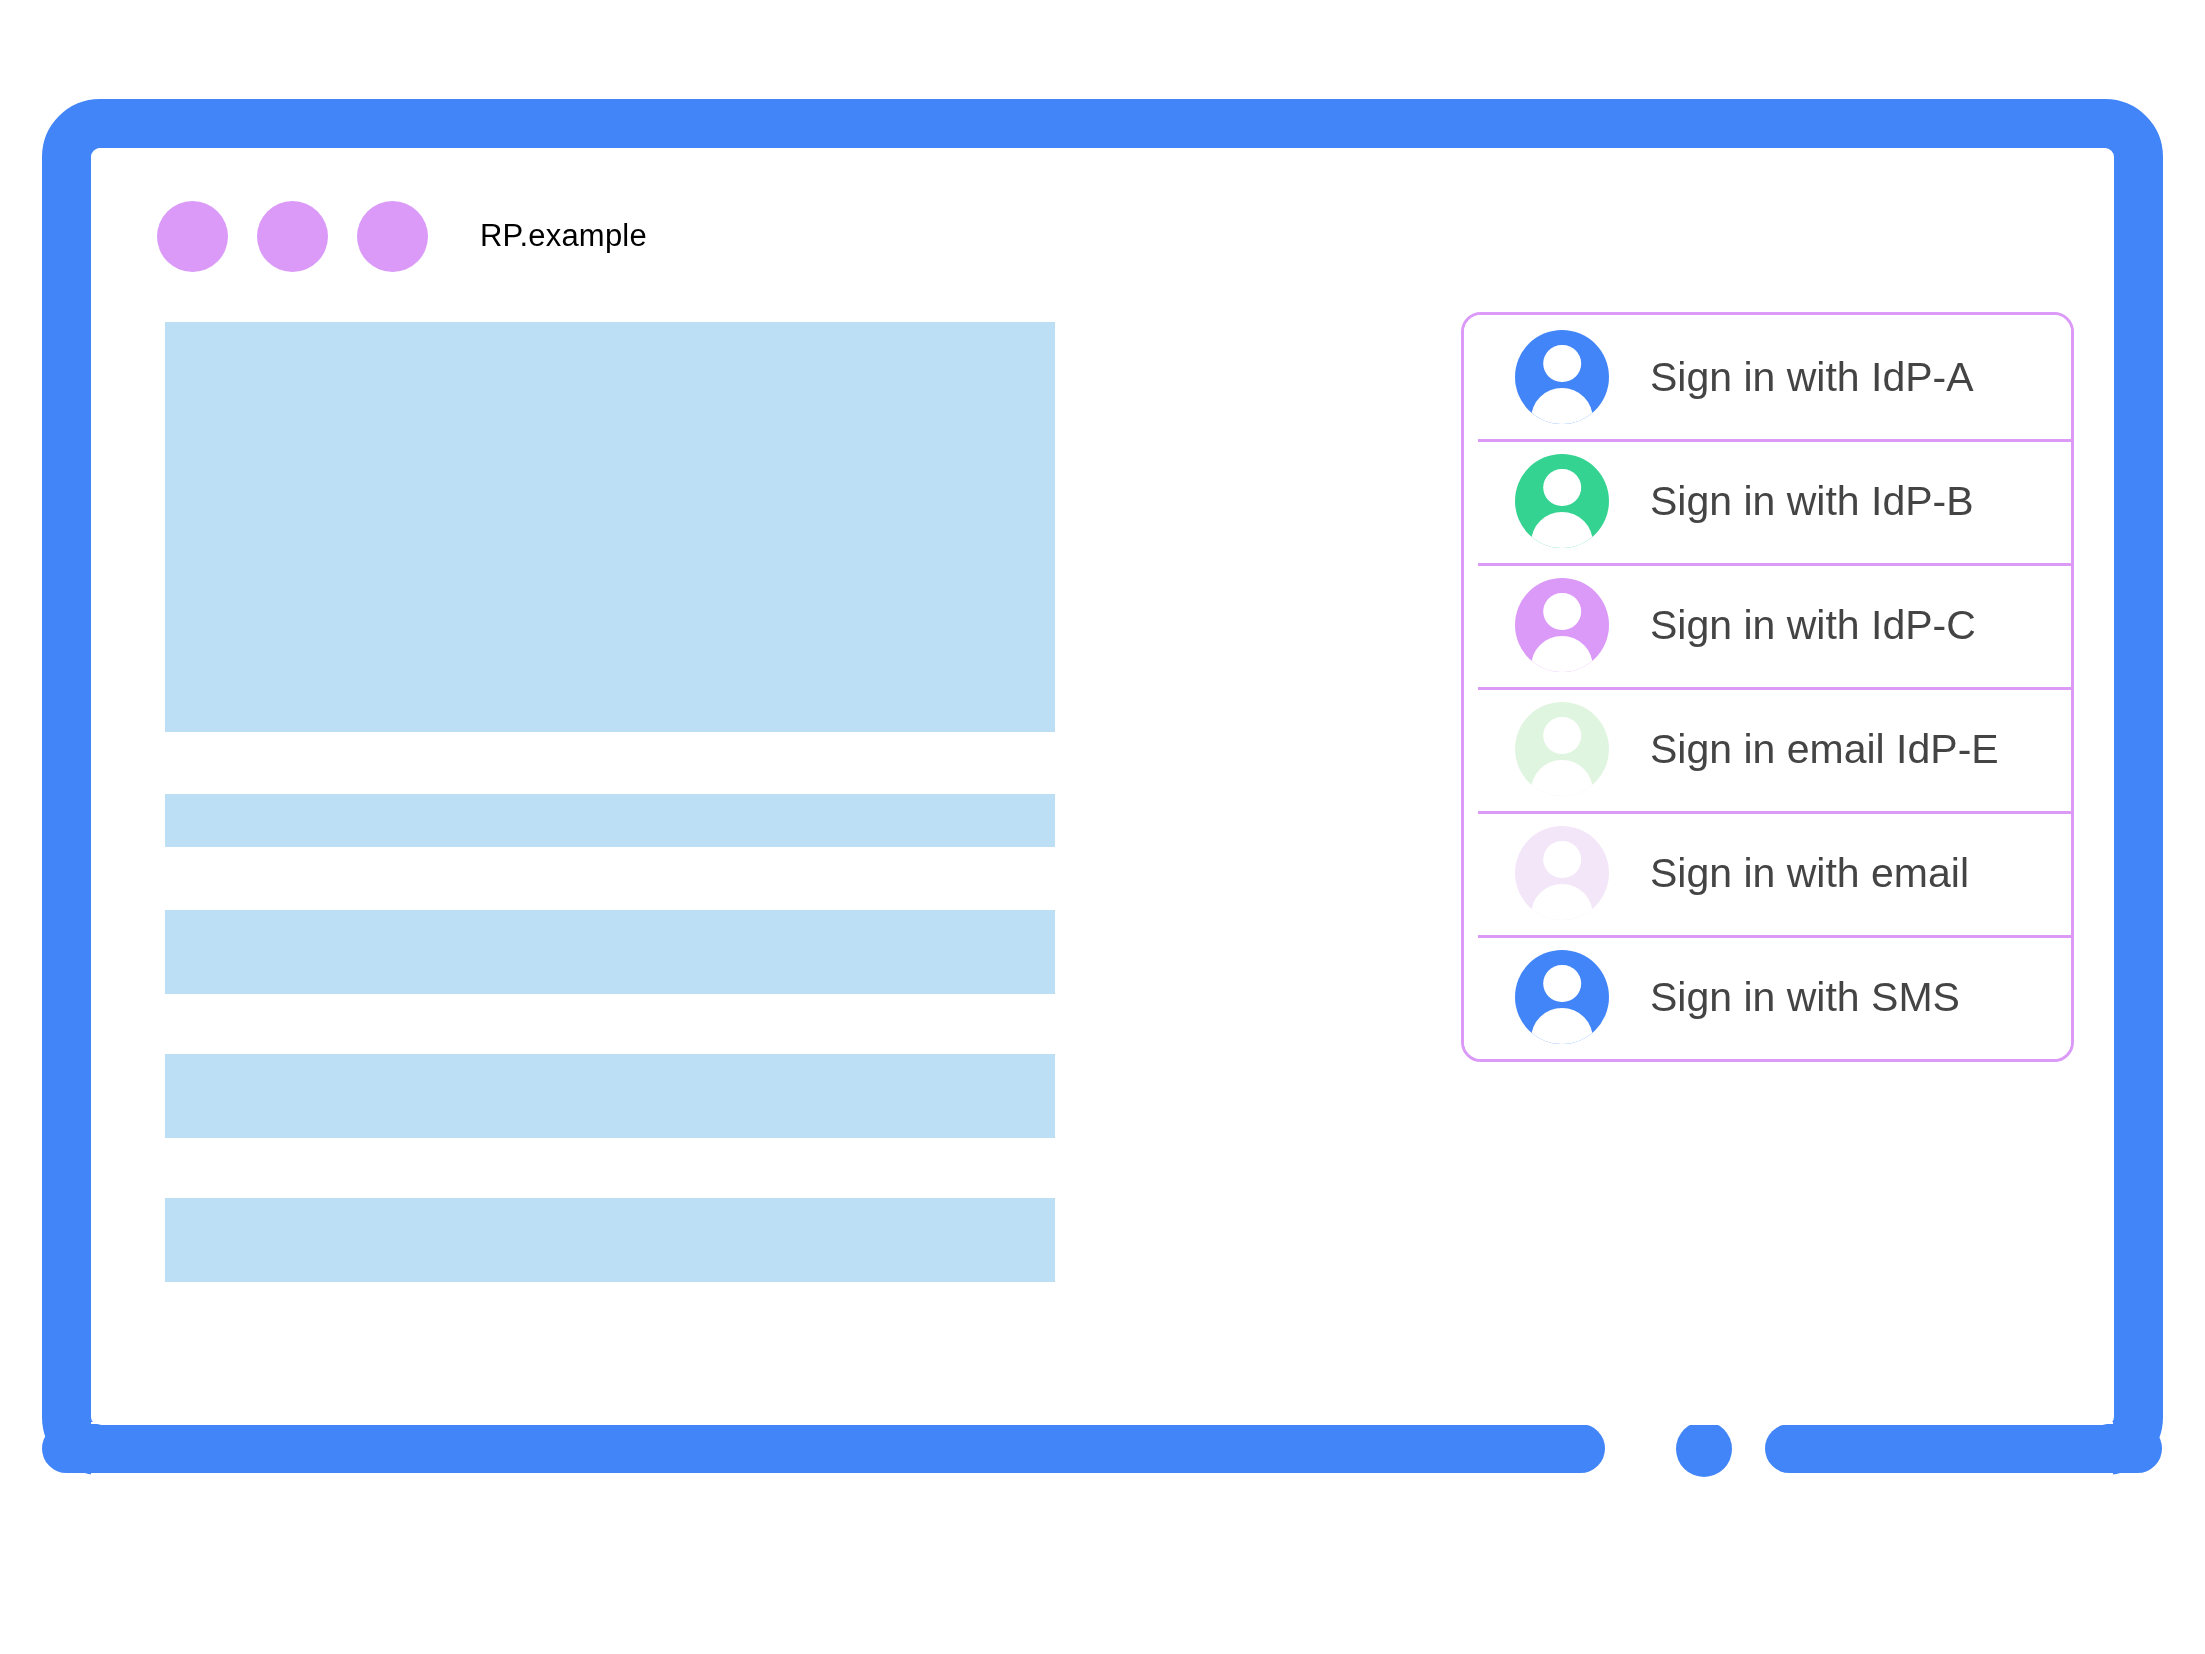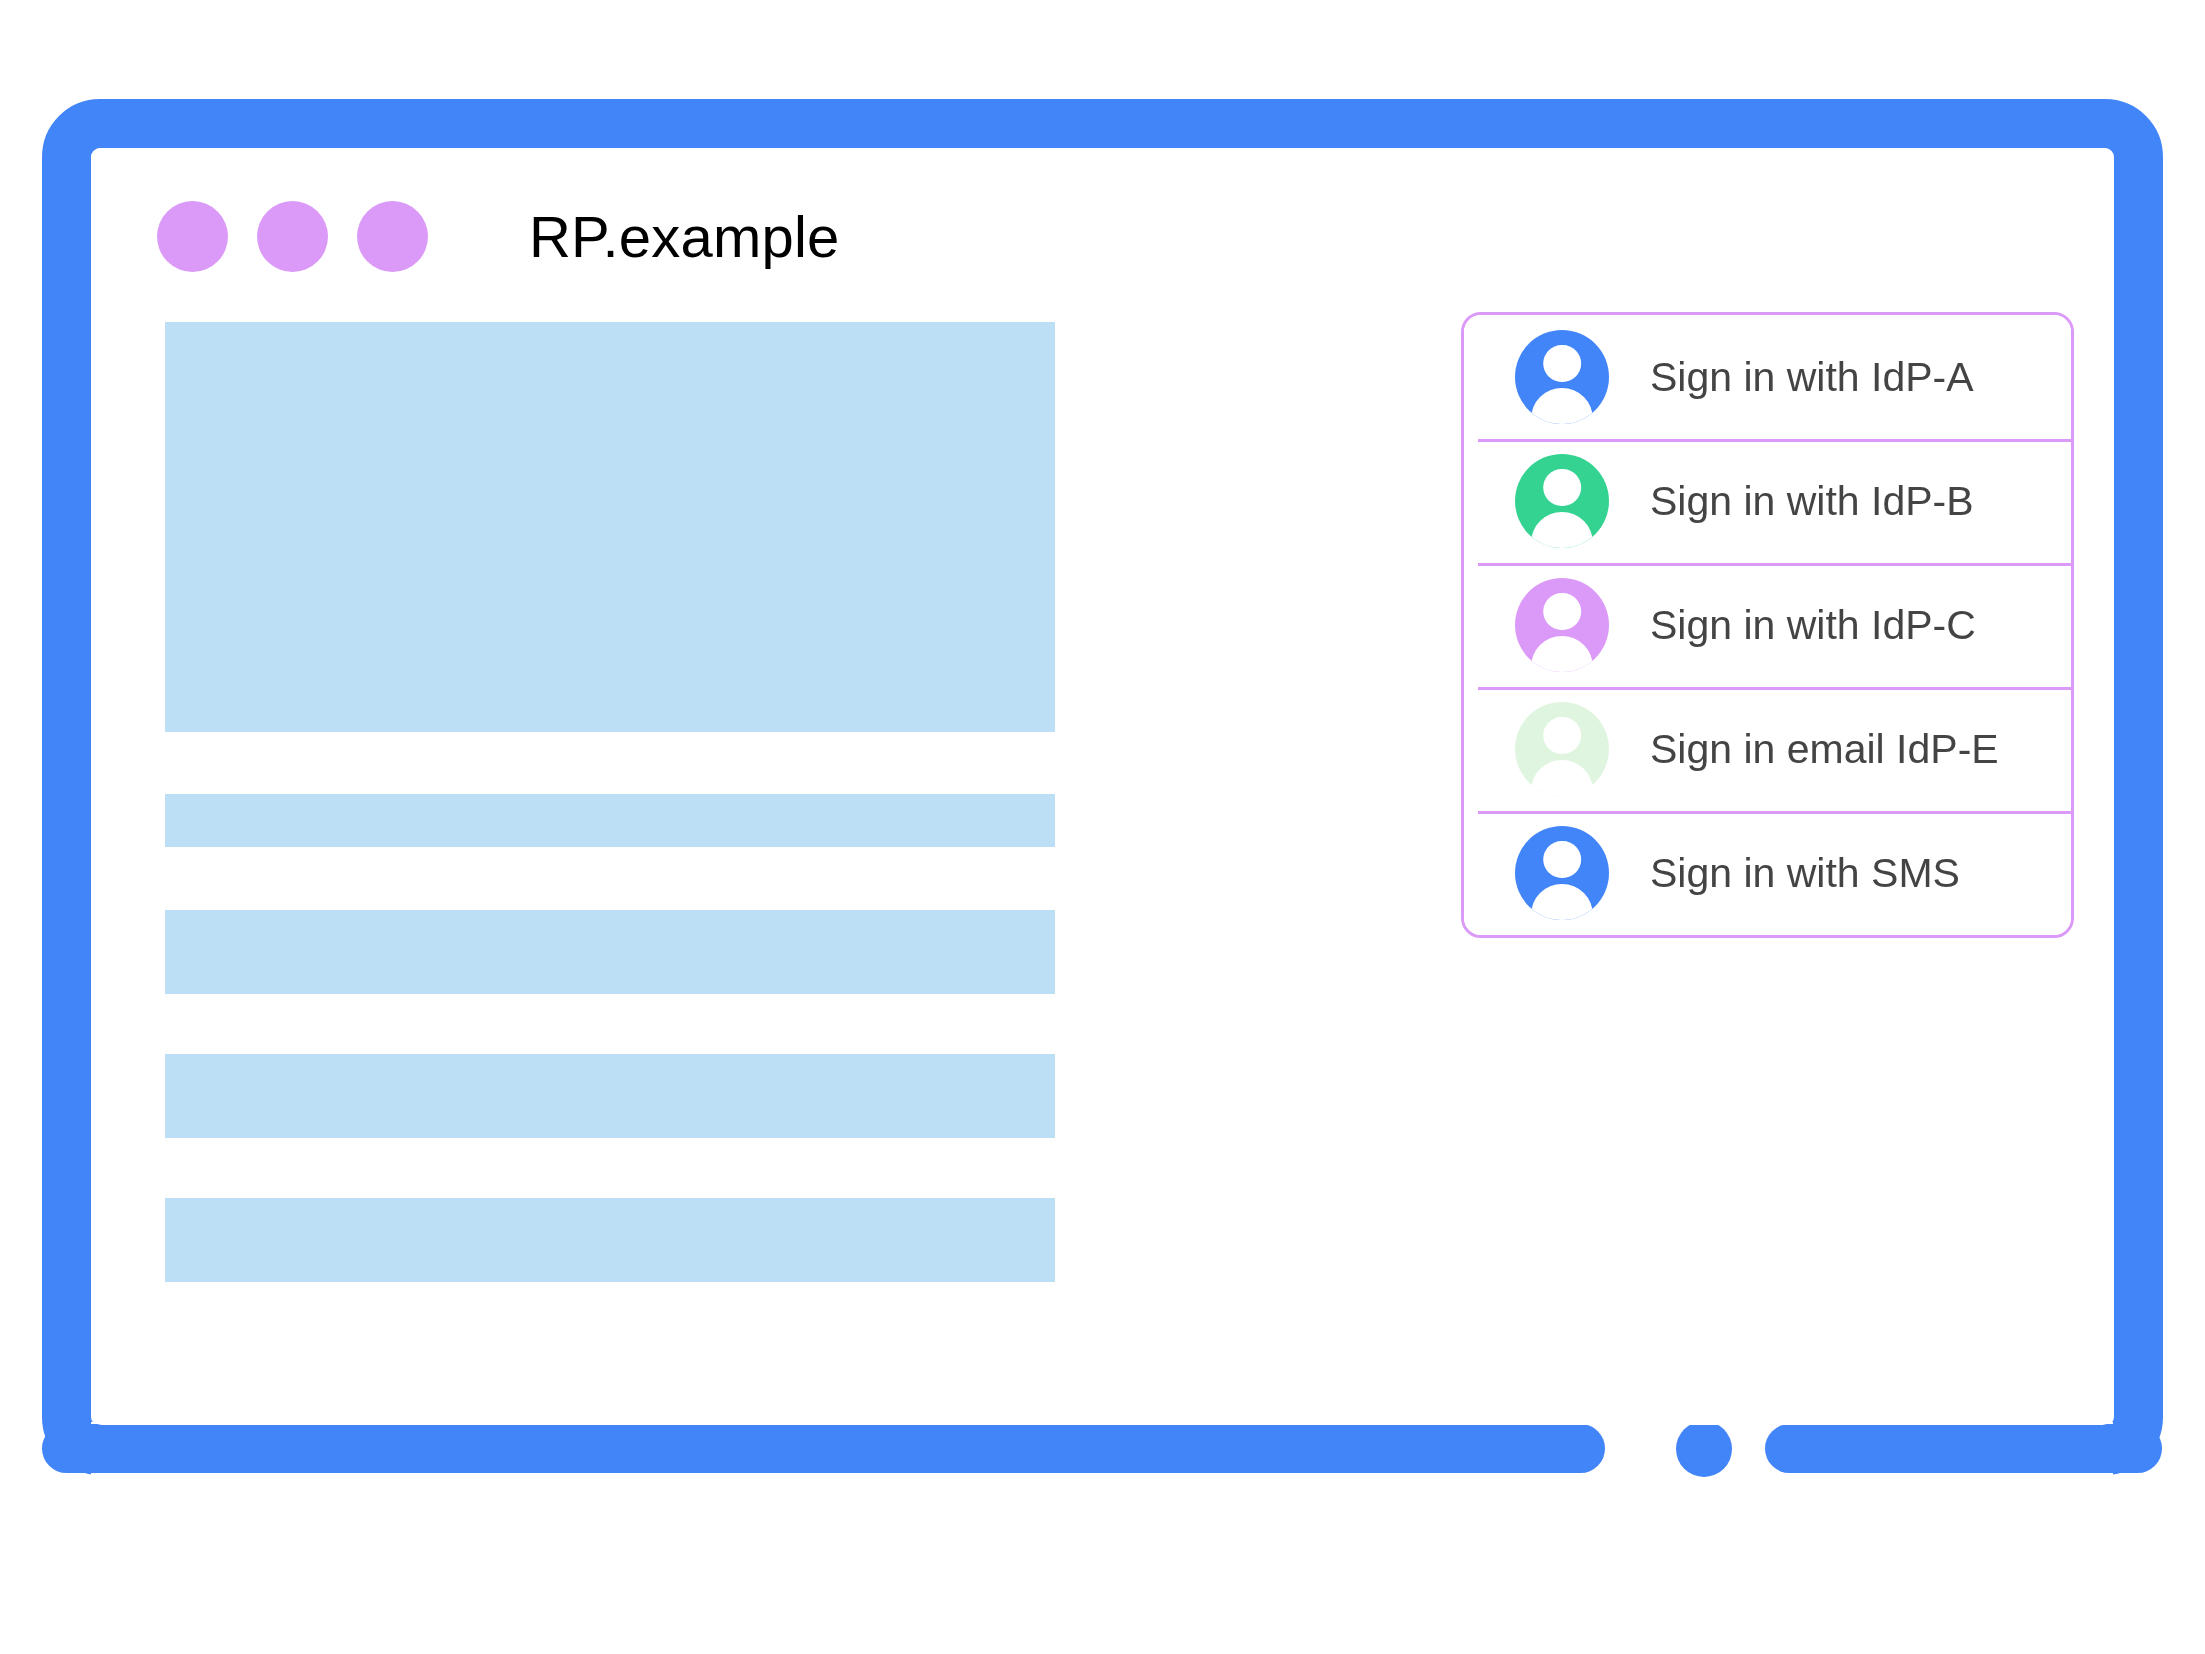--- a/index.html
+++ b/index.html
@@ -94,22 +94,22 @@
     margin-left: 66px;
     gap: 29px;
   }
   .window-dot {
     width: 71px;
     height: 71px;
     border-radius: 50%;
     background: var(--dot-color, #db99f8);
   }
   #site-title {
-    margin-left: 101px;
-    font-size: 58px;
+    margin-left: 52px;
+    font-size: 31px;
     color: #000000;
     letter-spacing: 0.2px;
     white-space: nowrap;
   }
 
   
   #content-skeleton {
     position: absolute;
     left: 74px;
     top: 174px;
@@ -240,20 +240,27 @@
           <span class="account-label">Sign in with IdP-C</span>
         </div>
         <div class="account-row">
           <span class="avatar" style="background: rgb(224, 245, 224);">
             <span class="head"></span>
             <span class="shoulders"></span>
           </span>
           <span class="account-label">Sign in email IdP-E</span>
         </div>
         <div class="account-row">
+          <span class="avatar" style="background: rgb(243, 230, 249);">
+            <span class="head"></span>
+            <span class="shoulders"></span>
+          </span>
+          <span class="account-label">Sign in with email</span>
+        </div>
+        <div class="account-row">
           <span class="avatar" style="background: rgb(66, 133, 248);">
             <span class="head"></span>
             <span class="shoulders"></span>
           </span>
           <span class="account-label">Sign in with SMS</span>
         </div>
       </div>
 
   </div>
 </div>

